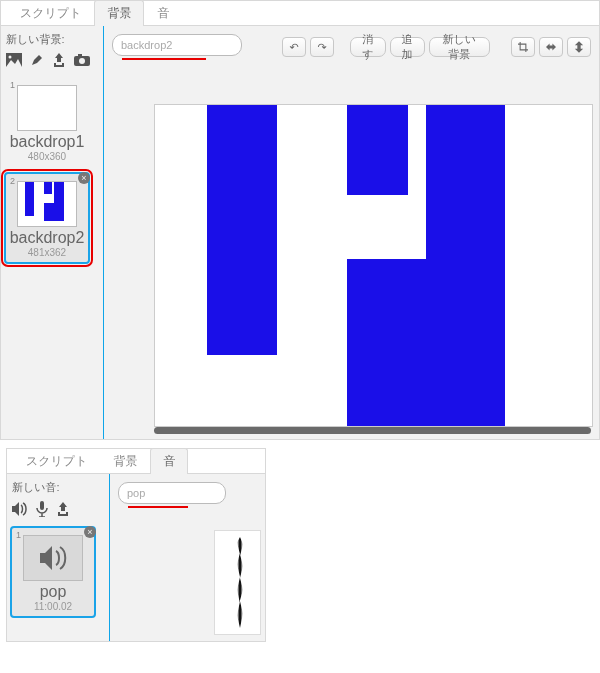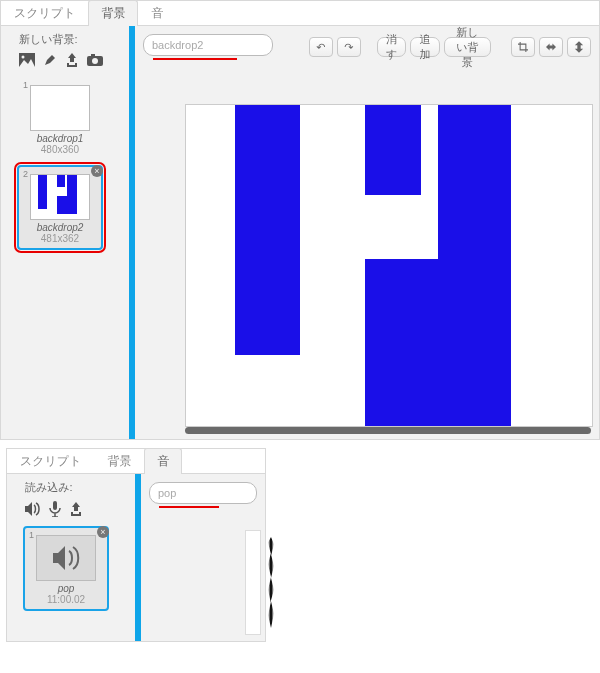--- a/index.html
+++ b/index.html
@@ -25,20 +25,21 @@
     margin-left: 6px;
     width: 258px;
     height: 192px;
     position: relative;
   }
   
   .tabs {
     display: flex;
     align-items: flex-end;
     height: 24px;
+    padding-left: 6px;
     border-bottom: 1px solid #d8d8d8;
     background: #fff;
   }
   .tab {
     padding: 4px 12px;
     font-size: 12px;
     color: #888;
     border: 1px solid transparent;
     border-bottom: none;
     cursor: pointer;
@@ -51,22 +52,22 @@
     border-top-left-radius: 3px;
     border-top-right-radius: 3px;
     color: #666;
   }
   .body {
     display: flex;
     height: calc(100% - 25px);
   }
   .sidebar {
     width: 96px;
-    border-right: 6px solid #0ea5e9;
-    padding: 4px 16px;
+    border-right: 1px solid #0ea5e9;
+    padding: 4px 3px;
   }
   .new-label {
     font-size: 11px;
     color: #666;
     margin: 2px 2px 4px 2px;
   }
   .iconrow {
     display: flex;
     gap: 8px;
     align-items: center;
@@ -99,21 +100,21 @@
     font-size: 9px;
     line-height: 12px;
     text-align: center;
   }
   .thumb .img {
     width: 58px; height: 44px;
     margin: 4px auto 2px auto;
     background: #fff;
     border: 1px solid #bbb;
   }
-  .thumb .name { font-size: 10px; color: #666; font-style: italic; }
+  .thumb .name { font-size: 16px; color: #666; }
   .thumb .dims { font-size: 10px; color: #999; }
   .thumb.selected {
     border-color: #1aa3e8;
     background: #e6e6e6;
   }
   .thumb.selected.red-ring {
     outline: 2px solid #e80000;
     outline-offset: 1px;
   }
   .thumb.sound .img {
@@ -322,21 +323,21 @@
 </div>
 
 <div class="panel bottom">
   <div class="tabs">
     <div class="tab">スクリプト</div>
     <div class="tab">背景</div>
     <div class="tab active">音</div>
   </div>
   <div class="body">
     <div class="sidebar">
-      <div class="new-label">読み込み:</div>
+      <div class="new-label">新しい音:</div>
       <div class="iconrow">
         <span>
           <svg width="16" height="14" viewBox="0 0 16 14">
               <path d="M0 4h3l4-4v14l-4-4H0Z" fill="#555"></path>
               <path d="M9 3c2 1 2 7 0 8M11 1c4 2 4 10 0 12" stroke="#555" fill="none" stroke-width="1.5"></path>
             </svg>
         </span>
         <span>
           <svg width="12" height="16" viewBox="0 0 12 16">
               <rect x="4" y="0" width="4" height="9" rx="2" fill="#555"></rect>

